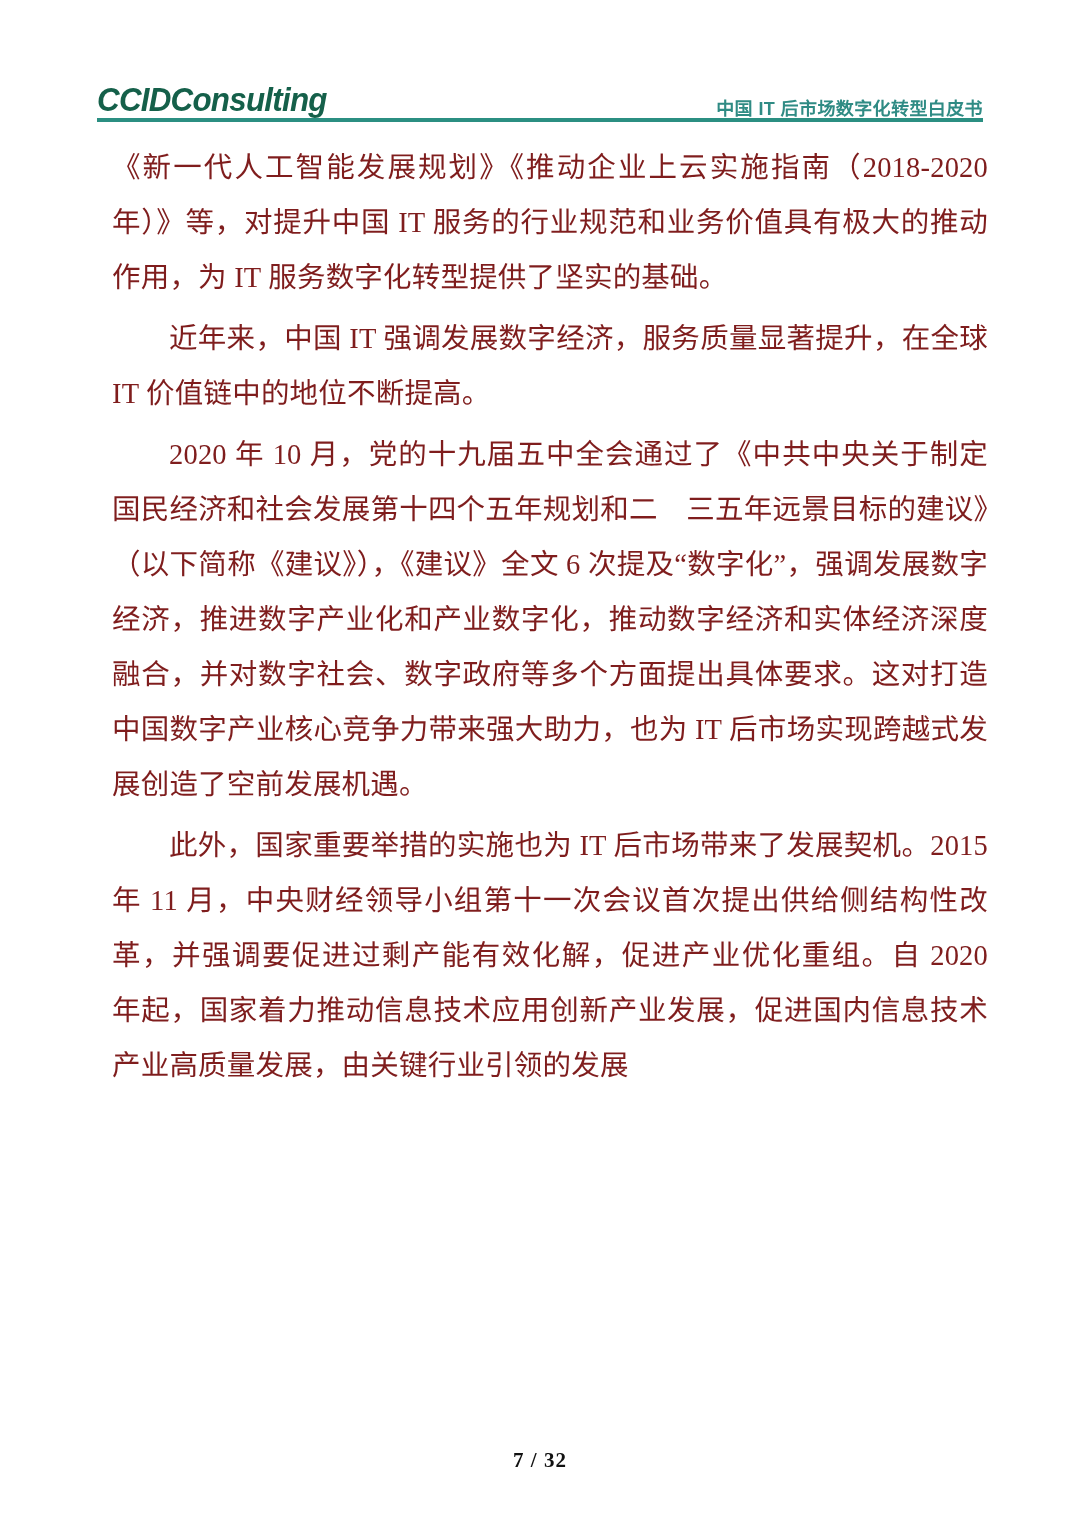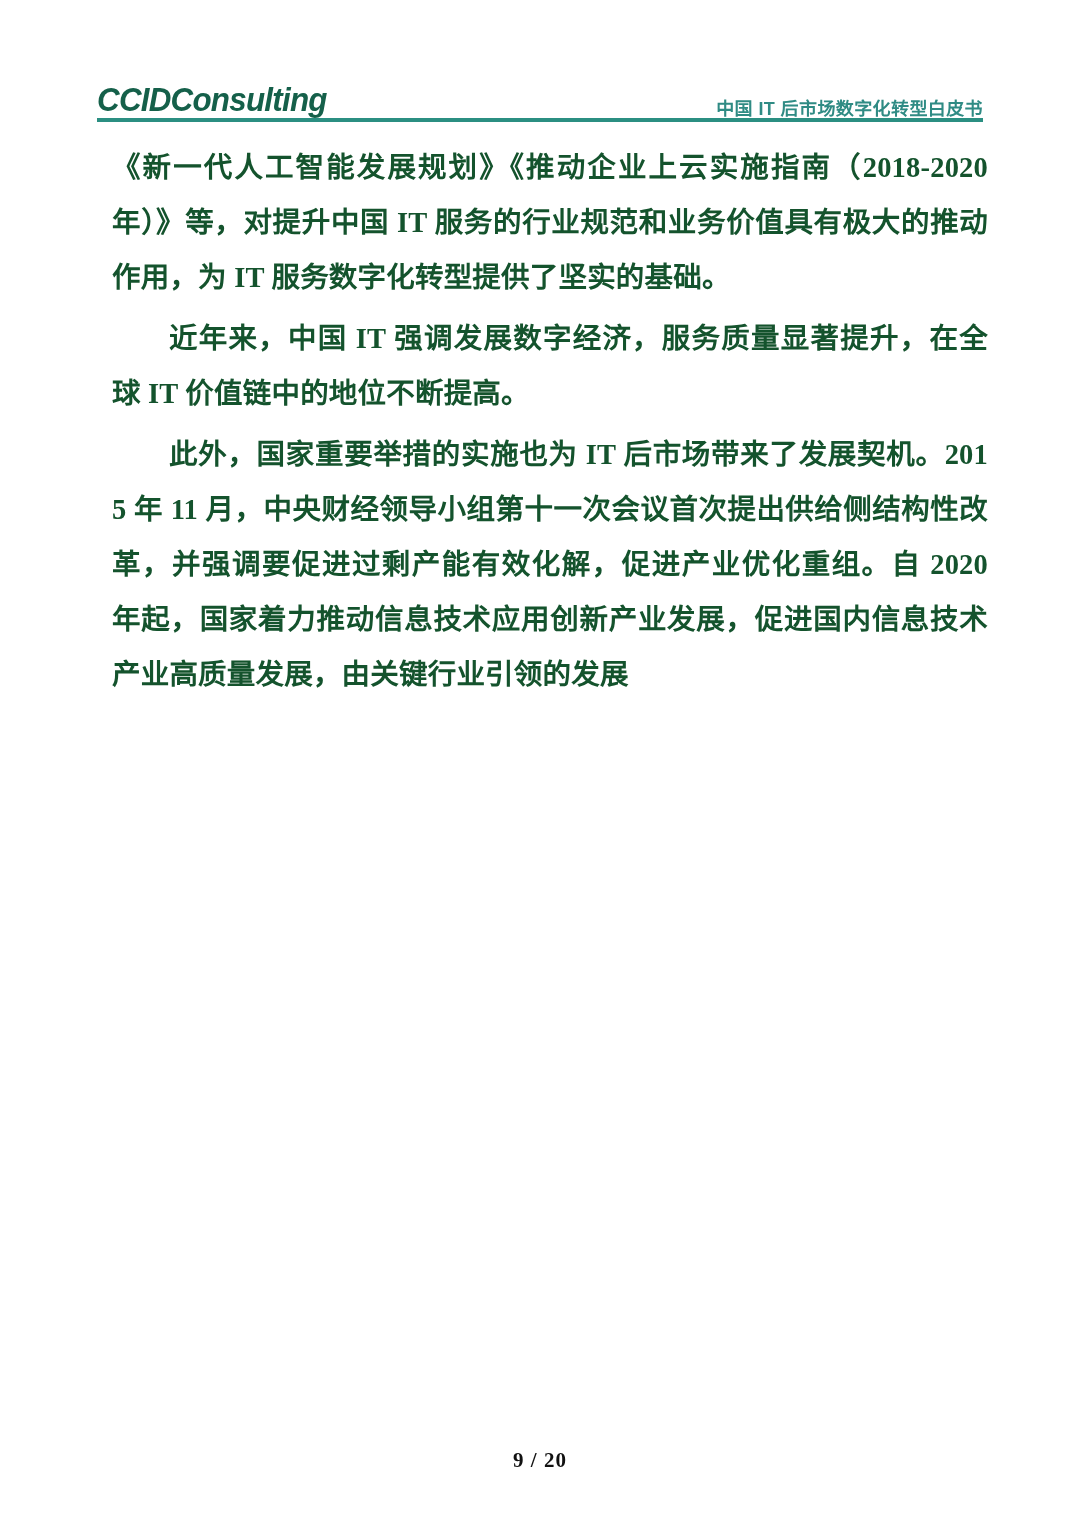--- a/index.html
+++ b/index.html
@@ -71,28 +71,27 @@
     position: absolute;
     left: 112px;
     top: 140px;
     width: 876px;
   }
 
   .para {
     margin: 0 0 6px 0;
     font-size: 28.5px;
     line-height: 55px;
-    color: #14532d;
+    color: #7f1d1d;
     text-align: justify;
     text-justify: inter-character;
     text-indent: 57px;
     font-family: "Liberation Serif", "DejaVu Serif", serif;
     letter-spacing: 0.2px;
     word-break: break-all;
-    font-weight: bold;
   }
 
   .para.no-indent {
     text-indent: 0;
   }
 
   
   .page-footer {
     position: absolute;
     left: 0;
@@ -117,20 +116,21 @@
   <div class="page-header">
     <div class="brand-logo" style="color: rgb(21, 96, 74);">CCIDConsulting</div>
     <div class="header-title" style="color: rgb(47, 139, 132);">中国 IT 后市场数字化转型白皮书</div>
   </div>
 
   <div class="header-rule" style="background: rgb(43, 143, 130);"></div>
 
   <div class="content">
     <p class="para no-indent">《新一代人工智能发展规划》《推动企业上云实施指南（2018-2020 年）》等，对提升中国 IT 服务的行业规范和业务价值具有极大的推动作用，为 IT 服务数字化转型提供了坚实的基础。</p>
     <p class="para">近年来，中国 IT 强调发展数字经济，服务质量显著提升，在全球 IT 价值链中的地位不断提高。</p>
+    <p class="para">2020 年 10 月，党的十九届五中全会通过了《中共中央关于制定国民经济和社会发展第十四个五年规划和二　三五年远景目标的建议》（以下简称《建议》），《建议》全文 6 次提及“数字化”，强调发展数字经济，推进数字产业化和产业数字化，推动数字经济和实体经济深度融合，并对数字社会、数字政府等多个方面提出具体要求。这对打造中国数字产业核心竞争力带来强大助力，也为 IT 后市场实现跨越式发展创造了空前发展机遇。</p>
     <p class="para">此外，国家重要举措的实施也为 IT 后市场带来了发展契机。2015 年 11 月，中央财经领导小组第十一次会议首次提出供给侧结构性改革，并强调要促进过剩产能有效化解，促进产业优化重组。自 2020 年起，国家着力推动信息技术应用创新产业发展，促进国内信息技术产业高质量发展，由关键行业引领的发展</p>
   </div>
 
   <div class="page-footer">
-    <span class="page-number">9 / 20</span>
+    <span class="page-number">7 / 32</span>
   </div>
 
 </div>
 
 </body></html>

